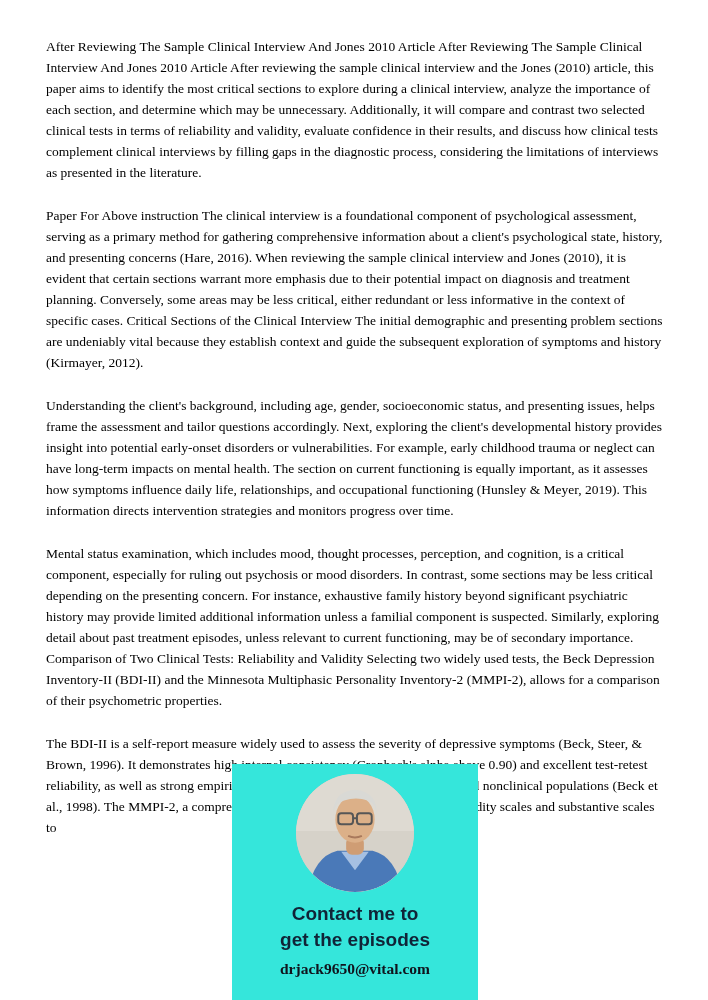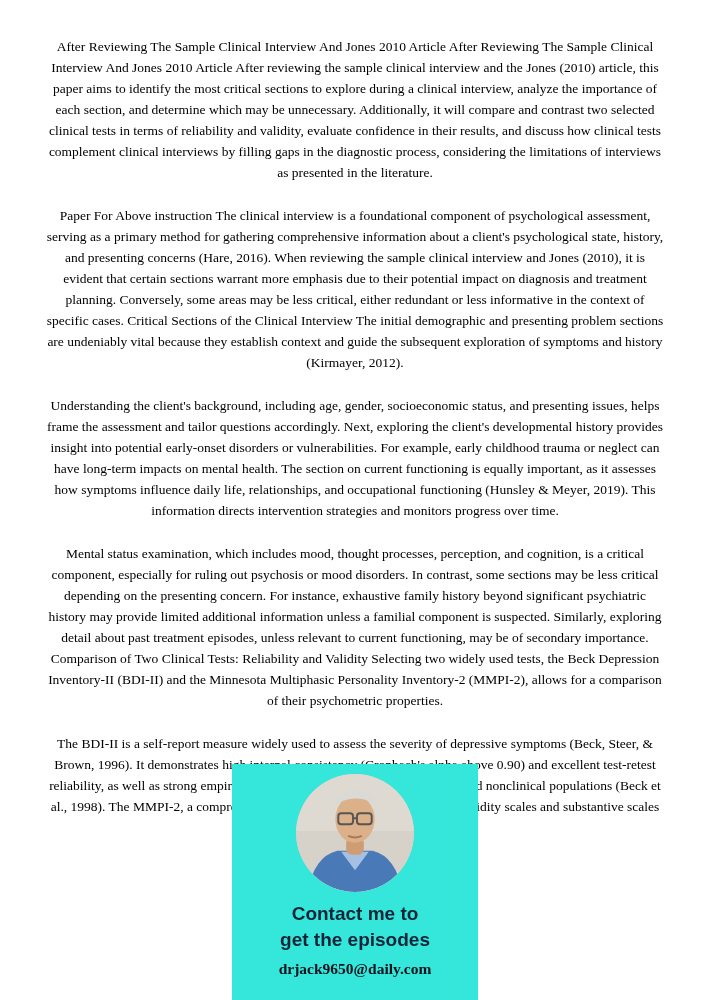--- a/index.html
+++ b/index.html
@@ -14,21 +14,21 @@
   }
   .doc {
     position: absolute;
     left: 46px;
     top: 36px;
     width: 618px;
     font-size: 13.5px;
     line-height: 21px;
     text-align: left;
   }
-  .doc p { margin: 0 0 22px 0; text-align: center; }
+  .doc p { margin: 0 0 22px 0; }
 
   .overlay-card {
     position: absolute;
     left: 232px;
     top: 764px;
     width: 246px;
     height: 250px;
     background: #35e6db;
     text-align: center;
     box-sizing: border-box;
@@ -97,16 +97,16 @@
             <rect x="62" y="40" width="15" height="11" rx="3"></rect>
             <line x1="58" y1="45" x2="62" y2="45"></line>
           </g>
 
           <path d="M53 63 Q60 66 67 63" stroke="#a9795c" stroke-width="2" fill="none"></path>
         </g>
       </svg>
     </div>
     <div class="contact-heading">Contact me to</div>
     <div class="contact-heading">get the episodes</div>
-    <div class="contact-email">drjack9650@daily.com</div>
+    <div class="contact-email">drjack9650@vital.com</div>
   </div>
 
 </div>
 
 </body></html>

